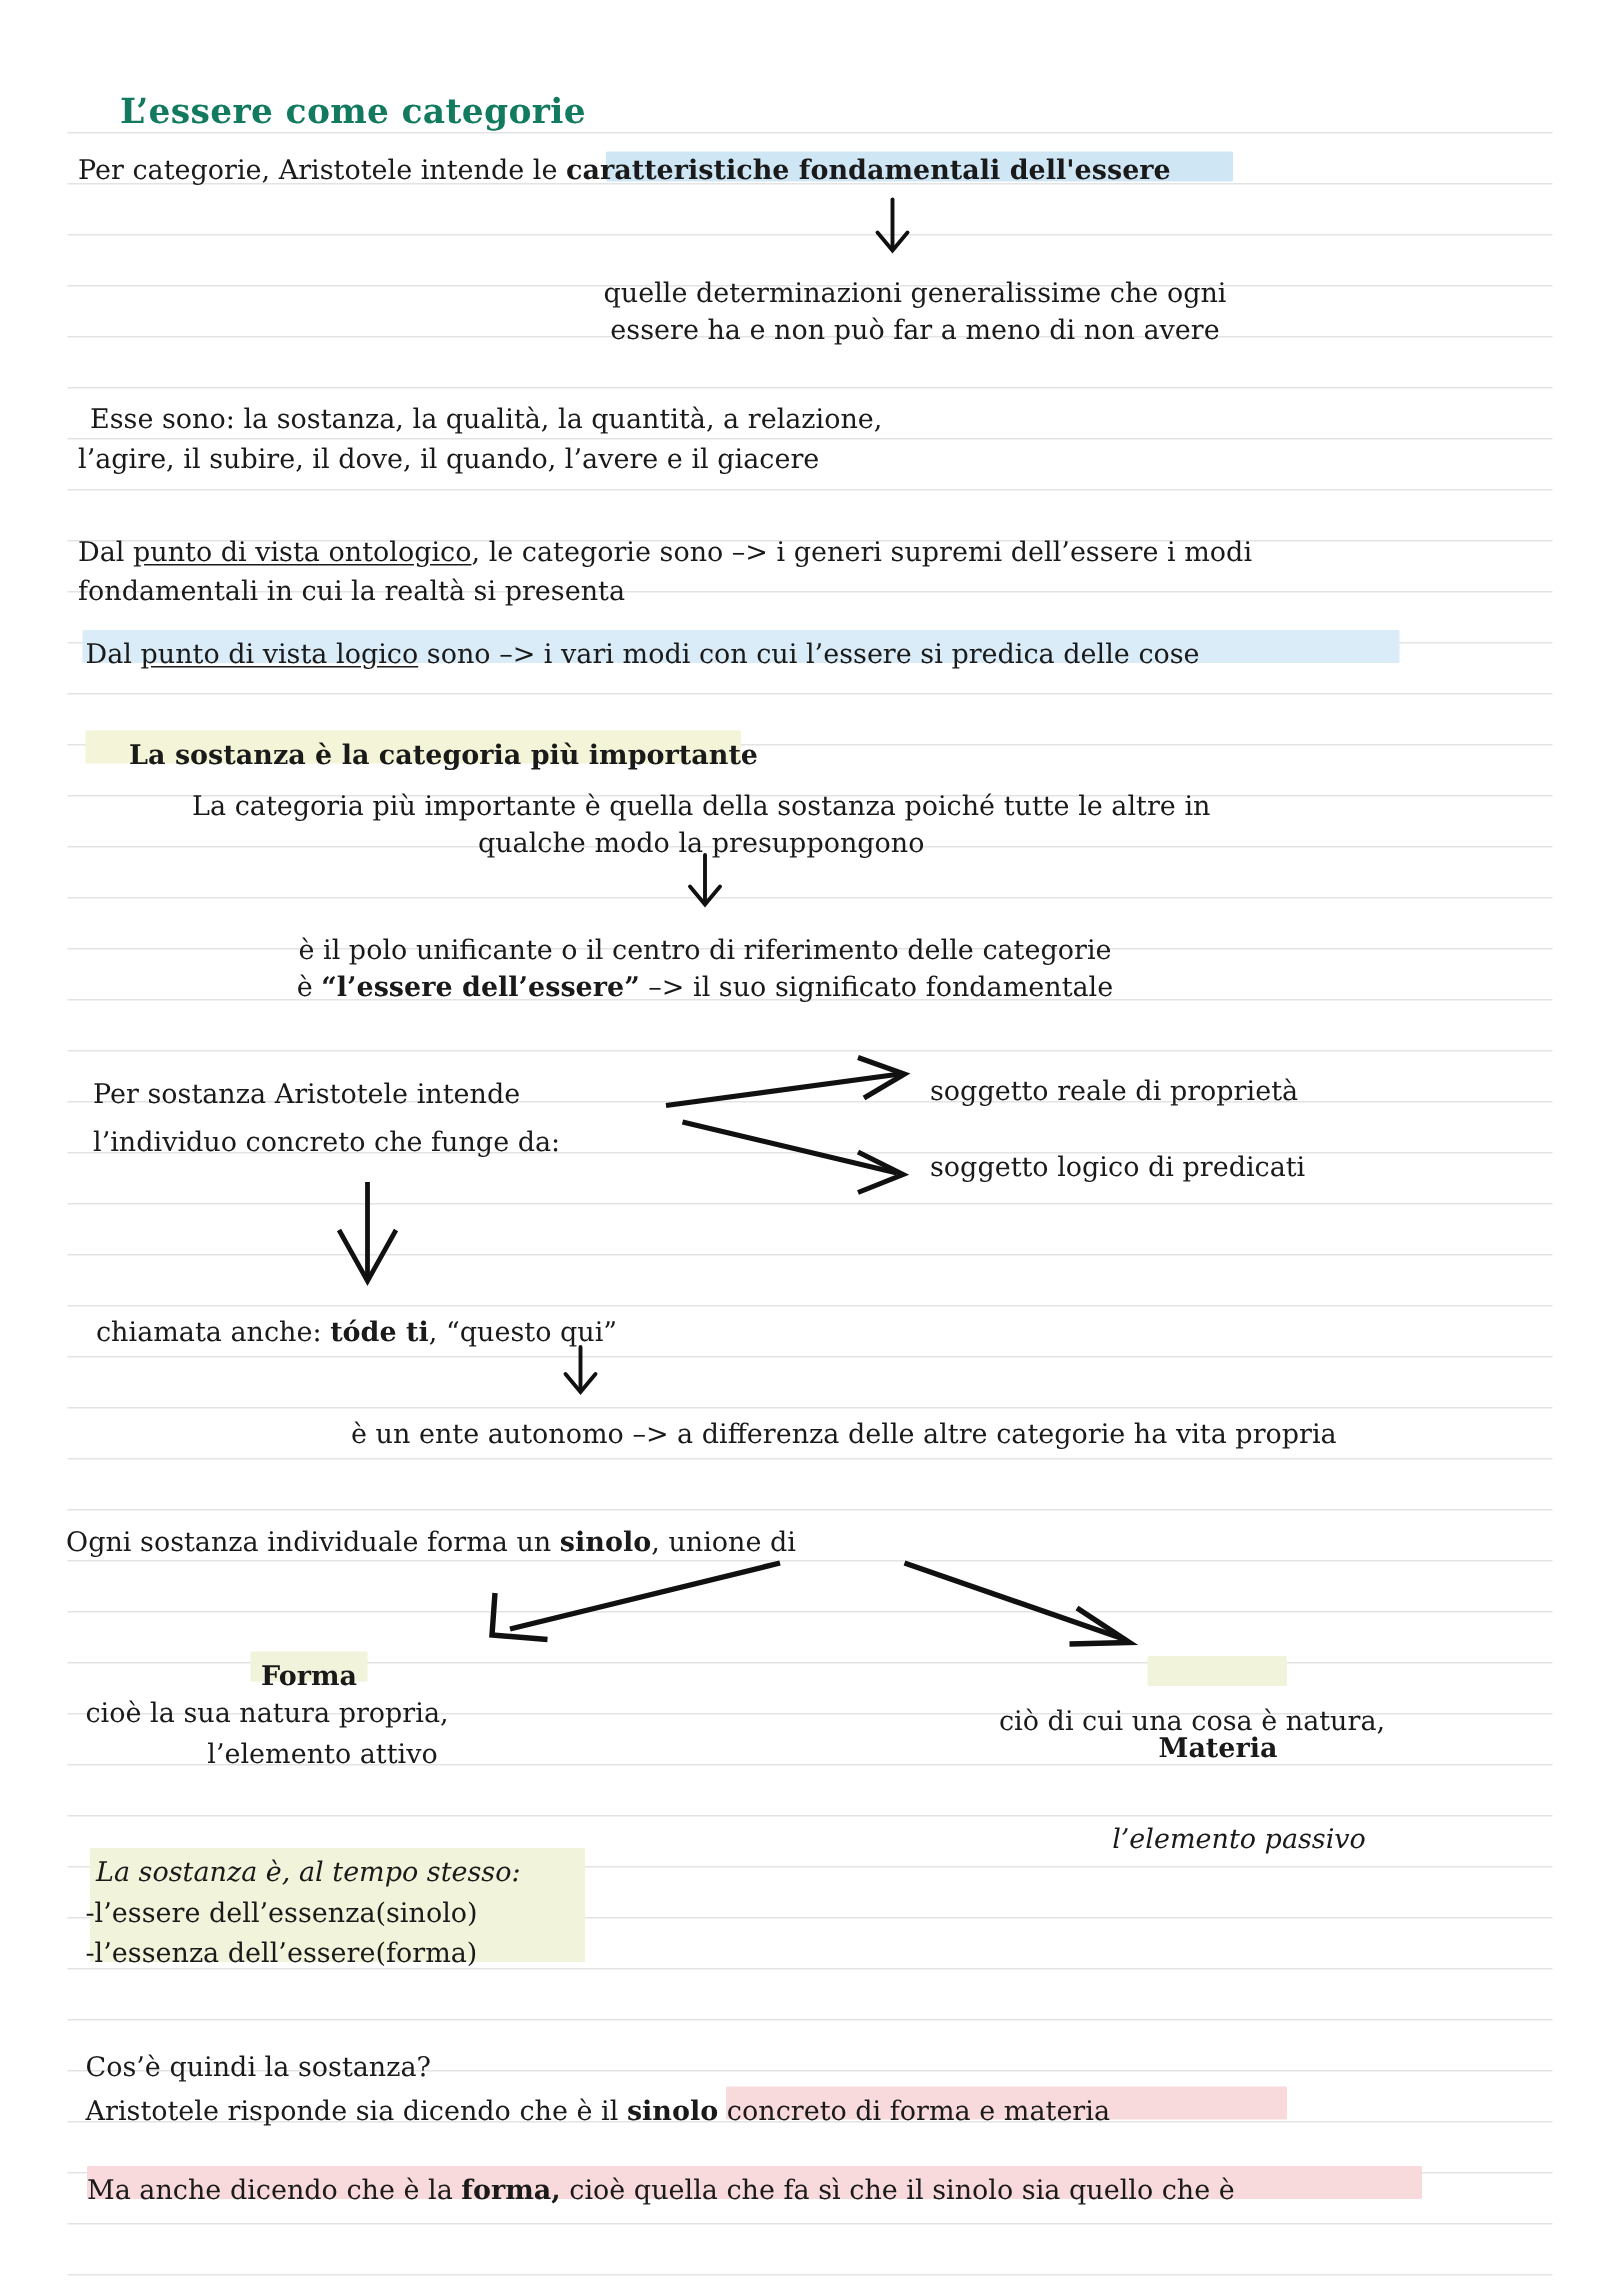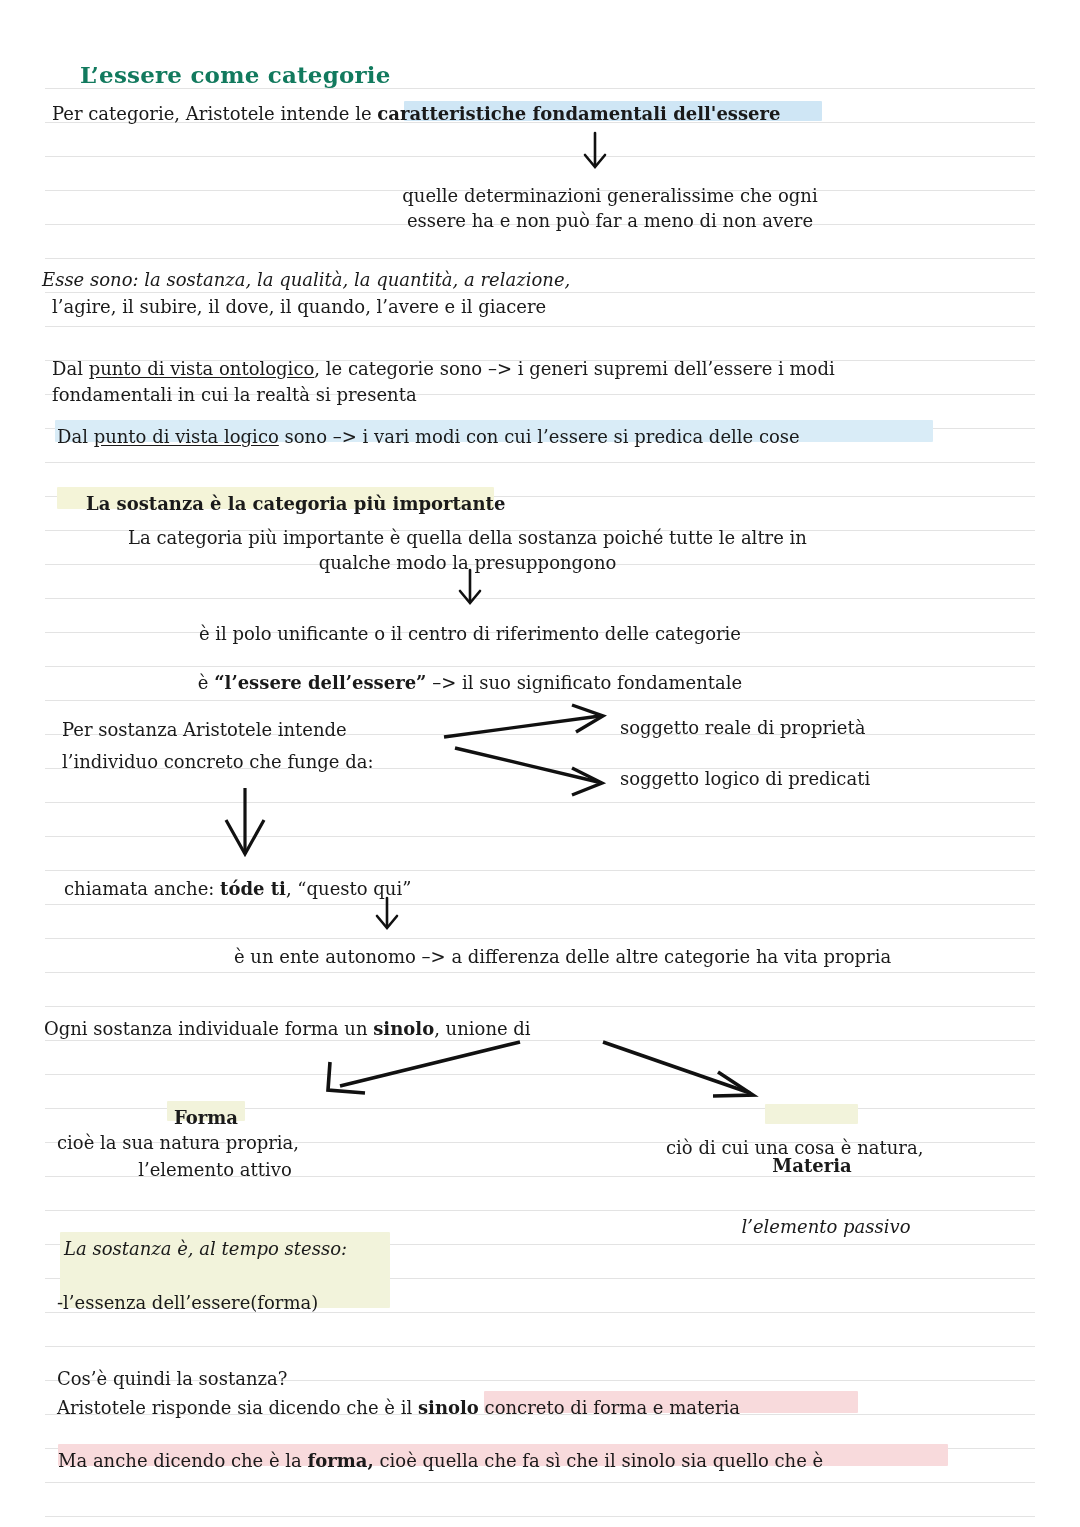--- a/index.html
+++ b/index.html
@@ -133,55 +133,56 @@
 
 <div id="sheet">
 
   <div class="tx h1" style="left:80px; top:58px;">L’essere come categorie</div>
 
   <div class="tx" style="left:52px; top:97px;"><span>Per categorie, Aristotele intende le </span><span class="b">caratteristiche fondamentali dell'essere</span></div>
 
   <div class="tx ctr" style="left:330px; top:179px; width:560px;">quelle determinazioni generalissime che ogni</div>
   <div class="tx ctr" style="left:330px; top:204px; width:560px;">essere ha e non può far a meno di non avere</div>
 
-  <div class="tx" style="left:42px; top:263px;font-style:italic;">Esse sono: la sostanza, la qualità, la quantità, a relazione,</div>
+  <div class="tx" style="left:60px; top:263px;">Esse sono: la sostanza, la qualità, la quantità, a relazione,</div>
   <div class="tx" style="left:52px; top:290px;">l’agire, il subire, il dove, il quando, l’avere e il giacere</div>
 
   <div class="tx" style="left:52px; top:352px;"><span>Dal </span><span class="u">punto di vista ontologico</span><span>, le categorie sono –&gt; i generi supremi dell’essere i modi</span></div>
   <div class="tx" style="left:52px; top:378px;">fondamentali in cui la realtà si presenta</div>
 
   <div class="tx" style="left:57px; top:420px;"><span>Dal </span><span class="u">punto di vista logico</span><span> sono –&gt; i vari modi con cui l’essere si predica delle cose</span></div>
 
   <div class="tx b" style="left:76px; top:487px;margin-left:10px;">La sostanza è la categoria più importante</div>
 
   <div class="tx ctr" style="left:90px; top:521px; width:755px;">La categoria più importante è quella della sostanza poiché tutte le altre in</div>
   <div class="tx ctr" style="left:90px; top:546px; width:755px;">qualche modo la presuppongono</div>
 
   <div class="tx ctr" style="left:150px; top:617px; width:640px;">è il polo unificante o il centro di riferimento delle categorie</div>
-  <div class="tx ctr" style="left:150px; top:642px; width:640px;margin-top:24px;"><span>è </span><span class="b">“l’essere dell’essere”</span><span> –&gt; il suo significato fondamentale</span></div>
+  <div class="tx ctr" style="left:150px; top:642px; width:640px;"><span>è </span><span class="b">“l’essere dell’essere”</span><span> –&gt; il suo significato fondamentale</span></div>
 
   <div class="tx" style="left:62px; top:713px;">Per sostanza Aristotele intende</div>
   <div class="tx" style="left:62px; top:745px;">l’individuo concreto che funge da:</div>
   <div class="tx" style="left:620px; top:711px;">soggetto reale di proprietà</div>
   <div class="tx" style="left:620px; top:762px;">soggetto logico di predicati</div>
 
   <div class="tx" style="left:64px; top:872px;"><span>chiamata anche: </span><span class="b">tóde ti</span><span>, “questo qui”</span></div>
   <div class="tx" style="left:234px; top:940px;">è un ente autonomo –&gt; a differenza delle altre categorie ha vita propria</div>
 
   <div class="tx" style="left:44px; top:1012px;"><span>Ogni sostanza individuale forma un </span><span class="b">sinolo</span><span>, unione di</span></div>
 
   <div class="tx b ctr" style="left:126px; top:1101px; width:160px;">Forma</div>
   <div class="tx" style="left:57px; top:1126px;">cioè la sua natura propria,</div>
   <div class="tx ctr" style="left:57px; top:1153px; width:316px;">l’elemento attivo</div>
 
   <div class="tx b ctr" style="left:732px; top:1104px; width:160px;margin-top:45px;">Materia</div>
   <div class="tx" style="left:666px; top:1131px;">ciò di cui una cosa è natura,</div>
   <div class="tx ctr" style="left:666px; top:1210px; width:320px;font-style:italic;">l’elemento passivo</div>
 
   <div class="tx" style="left:64px; top:1232px;font-style:italic;">La sostanza è, al tempo stesso:</div>
+  <div class="tx" style="left:57px; top:1259px;">-l’essere dell’essenza(sinolo)</div>
   <div class="tx" style="left:57px; top:1286px;">-l’essenza dell’essere(forma)</div>
 
   <div class="tx" style="left:57px; top:1362px;">Cos’è quindi la sostanza?</div>
   <div class="tx" style="left:57px; top:1391px;"><span>Aristotele risponde sia dicendo che è il </span><span class="b">sinolo</span><span> concreto di forma e materia</span></div>
   <div class="tx" style="left:58px; top:1444px;"><span>Ma anche dicendo che è la </span><span class="b">forma,</span><span> cioè quella che fa sì che il sinolo sia quello che è</span></div>
 
 </div>
 
 <svg id="arrows" viewBox="0 0 1080 1527">
 

